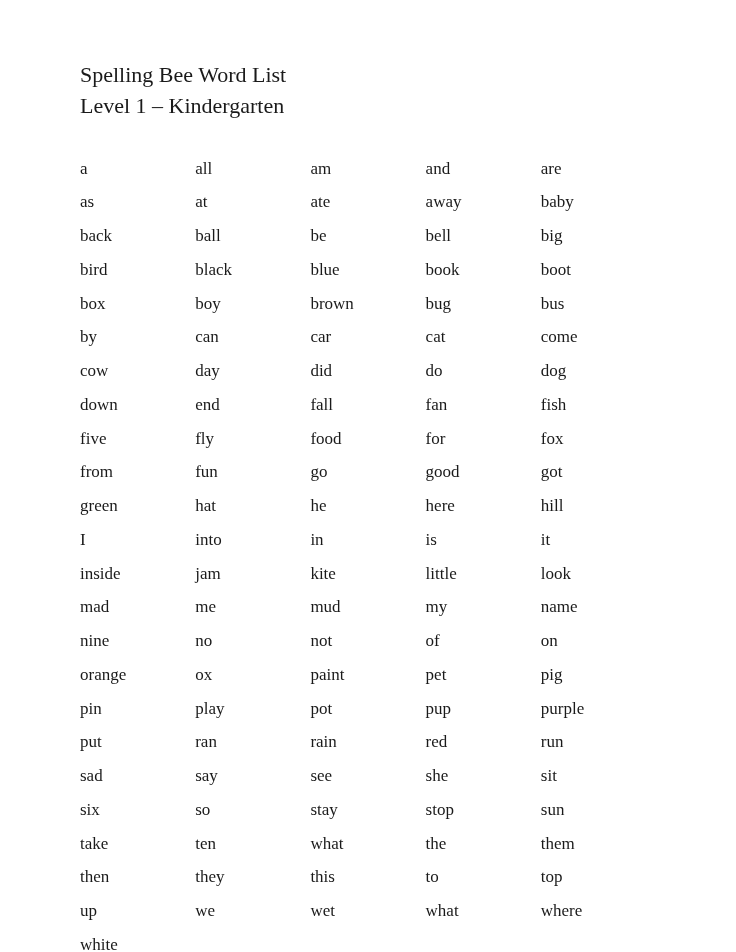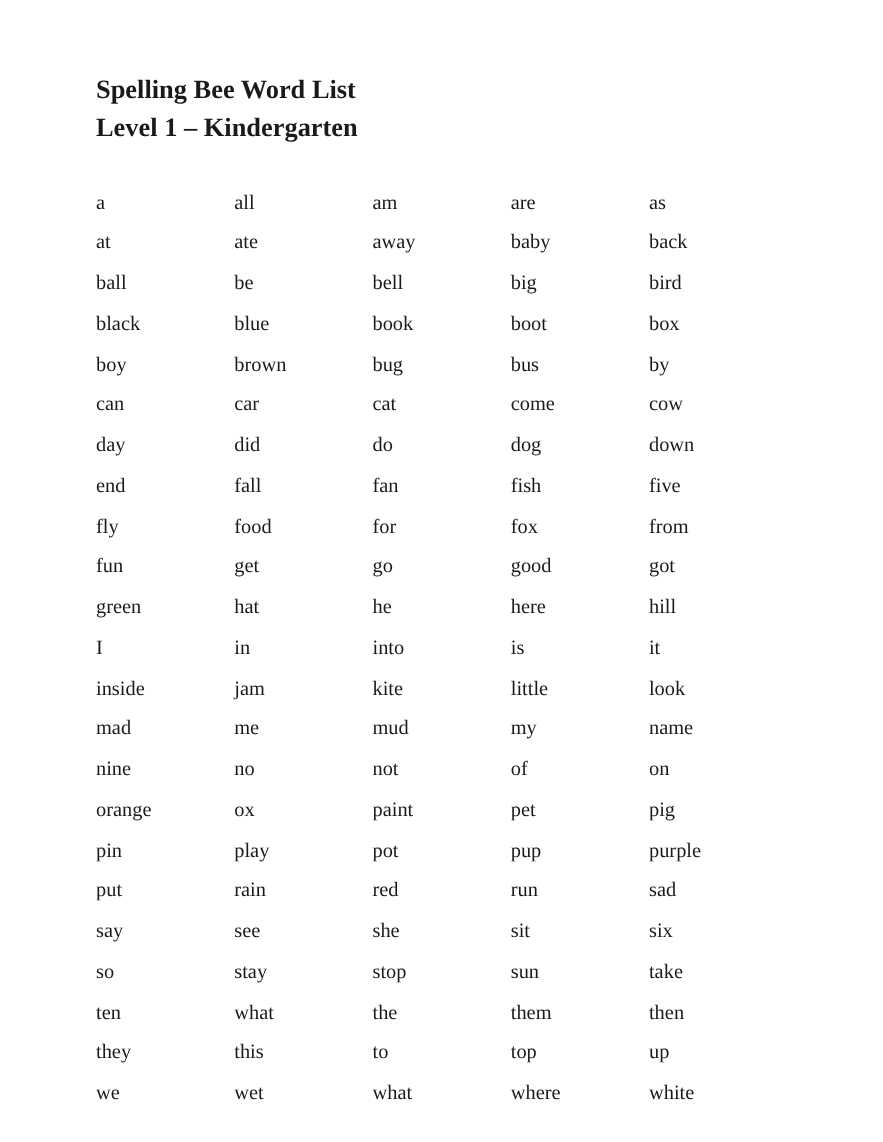--- a/index.html
+++ b/index.html
@@ -12,21 +12,21 @@
       background: #ffffff;
       font-family: Georgia, 'Times New Roman', serif;
       width: 736px;
       min-height: 952px;
       padding: 60px 80px;
       color: #1a1a1a;
     }
 
     .page-title {
       font-size: 22px;
-      font-weight: bold;
+      font-weight: normal;
       line-height: 1.4;
       margin-bottom: 30px;
     }
 
     .word-grid {
       display: grid;
       grid-template-columns: repeat(5, 1fr);
       gap: 0;
       width: 100%;
     }
@@ -44,20 +44,21 @@
 <div>
   <div class="page-title">
     <div>Spelling Bee Word List</div>
     <div>Level 1 – Kindergarten</div>
   </div>
 
   <div class="word-grid" id="word-grid">
   <div class="word-cell">a</div>
       <div class="word-cell">all</div>
       <div class="word-cell">am</div>
+      <div class="word-cell">and</div>
       <div class="word-cell">are</div>
       <div class="word-cell">as</div>
       <div class="word-cell">at</div>
       <div class="word-cell">ate</div>
       <div class="word-cell">away</div>
       <div class="word-cell">baby</div>
       <div class="word-cell">back</div>
       <div class="word-cell">ball</div>
       <div class="word-cell">be</div>
       <div class="word-cell">bell</div>
@@ -87,32 +88,31 @@
       <div class="word-cell">fall</div>
       <div class="word-cell">fan</div>
       <div class="word-cell">fish</div>
       <div class="word-cell">five</div>
       <div class="word-cell">fly</div>
       <div class="word-cell">food</div>
       <div class="word-cell">for</div>
       <div class="word-cell">fox</div>
       <div class="word-cell">from</div>
       <div class="word-cell">fun</div>
-      <div class="word-cell">get</div>
       <div class="word-cell">go</div>
       <div class="word-cell">good</div>
       <div class="word-cell">got</div>
       <div class="word-cell">green</div>
       <div class="word-cell">hat</div>
       <div class="word-cell">he</div>
       <div class="word-cell">here</div>
       <div class="word-cell">hill</div>
       <div class="word-cell">I</div>
+      <div class="word-cell">into</div>
       <div class="word-cell">in</div>
-      <div class="word-cell">into</div>
       <div class="word-cell">is</div>
       <div class="word-cell">it</div>
       <div class="word-cell">inside</div>
       <div class="word-cell">jam</div>
       <div class="word-cell">kite</div>
       <div class="word-cell">little</div>
       <div class="word-cell">look</div>
       <div class="word-cell">mad</div>
       <div class="word-cell">me</div>
       <div class="word-cell">mud</div>
@@ -127,20 +127,21 @@
       <div class="word-cell">ox</div>
       <div class="word-cell">paint</div>
       <div class="word-cell">pet</div>
       <div class="word-cell">pig</div>
       <div class="word-cell">pin</div>
       <div class="word-cell">play</div>
       <div class="word-cell">pot</div>
       <div class="word-cell">pup</div>
       <div class="word-cell">purple</div>
       <div class="word-cell">put</div>
+      <div class="word-cell">ran</div>
       <div class="word-cell">rain</div>
       <div class="word-cell">red</div>
       <div class="word-cell">run</div>
       <div class="word-cell">sad</div>
       <div class="word-cell">say</div>
       <div class="word-cell">see</div>
       <div class="word-cell">she</div>
       <div class="word-cell">sit</div>
       <div class="word-cell">six</div>
       <div class="word-cell">so</div>

